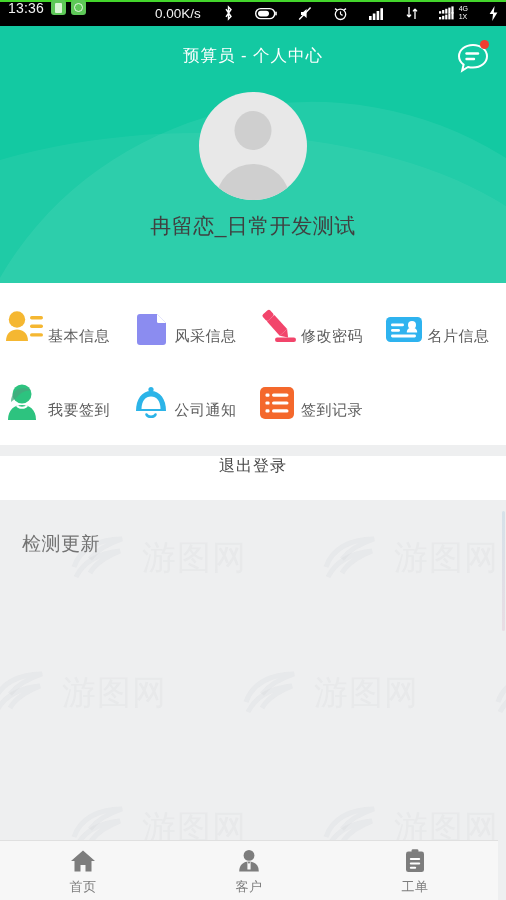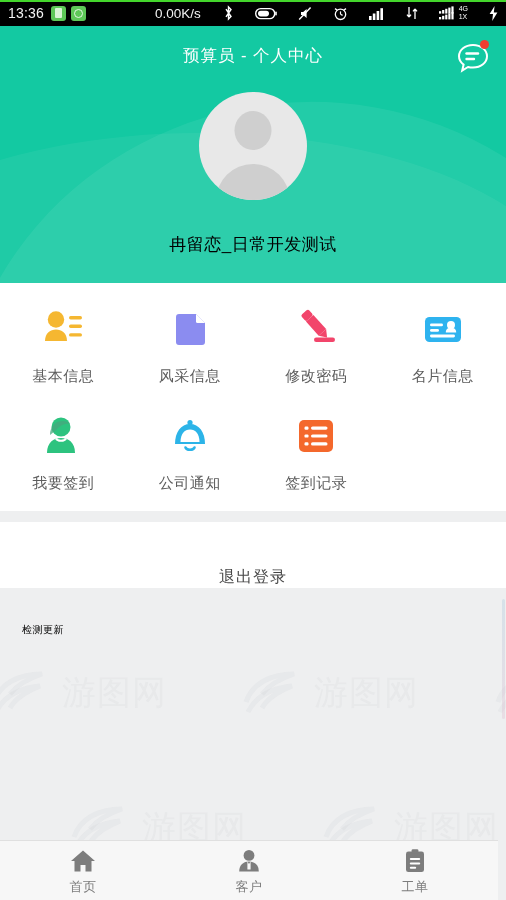--- a/index.html
+++ b/index.html
@@ -17,21 +17,20 @@
     overflow: hidden;
     background: #eeeff0;
   }
 
   
   .statusbar {
     position: relative;
     height: 26px;
     background: #000000;
     display: flex;
-    align-items: center;
     padding: 0 8px;
     box-sizing: border-box;
     color: #ffffff;
   }
   .statusbar::before {
     content: "";
     position: absolute;
     left: 0; right: 0; top: 0;
     height: 2px;
     background: #44d62c;
@@ -181,23 +180,23 @@
     position: absolute;
     left: 50%;
     bottom: -16px;
     transform: translateX(-50%);
     width: 74px;
     height: 52px;
     border-radius: 38px 38px 0 0;
     background: #cfcfcf;
   }
   .username {
-    margin-top: 33px;
-    font-size: 17px;
-    color: #000000;
+    margin-top: 12px;
+    font-size: 21px;
+    color: #404040;
     letter-spacing: 0.5px;
   }
 
   
   .wm-layer {
     position: absolute;
     left: 0; right: 0;
     top: 283px;
     bottom: 59px;
     pointer-events: none;
@@ -236,21 +235,20 @@
   .grid {
     padding: 22px 0 18px 0;
   }
   .grid-row {
     display: flex;
   }
   .grid-row + .grid-row { margin-top: 26px; }
   .cell {
     width: 25%;
     display: flex;
-    flex-direction: column;
     align-items: center;
     cursor: pointer;
   }
   .cell .ic {
     width: 48px;
     height: 48px;
     display: flex;
     align-items: center;
     justify-content: center;
   }
@@ -259,39 +257,39 @@
     font-size: 15px;
     color: #5d5d5d;
     letter-spacing: 0.5px;
   }
 
   .gap {
     height: 11px;
     background: #eeeff0;
   }
   .logout {
-    height: 66px;
-    display: flex;
-    align-items: flex-end;
+    height: 44px;
+    display: flex;
+    align-items: flex-start;
     justify-content: center;
     cursor: pointer;
   }
   .logout span {
     font-size: 16px;
     color: #474747;
     letter-spacing: 1px;
   }
   .update {
     position: relative;
     z-index: 3;
     padding: 20px 0 0 22px;
   }
   .update span {
-    font-size: 10px;
-    color: #000000;
+    font-size: 19px;
+    color: #737373;
     letter-spacing: 0.5px;
     cursor: pointer;
   }
   .scroll-hint {
     position: absolute;
     right: 1px;
     top: 0;
     width: 3px;
     height: 120px;
     background: linear-gradient(to bottom, rgba(170,200,220,0.35), rgba(220,180,200,0.3));

